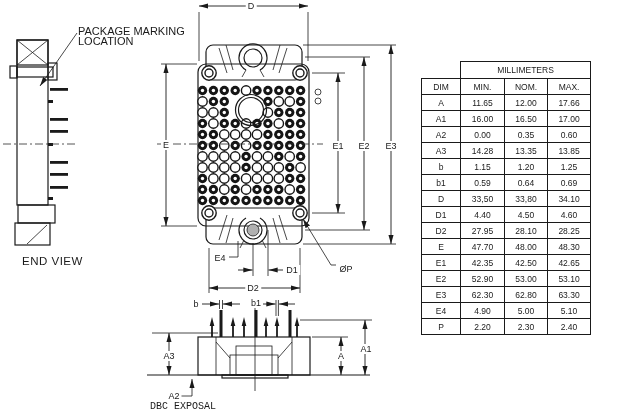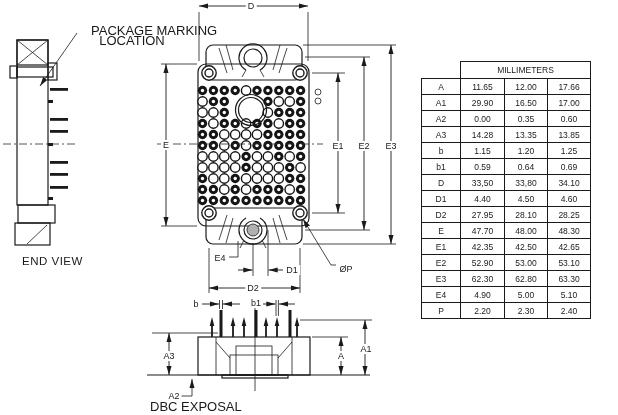--- a/index.html
+++ b/index.html
@@ -2,23 +2,23 @@
 <html><head>
 <meta charset="utf-8">
 <style>
   html,body{margin:0;padding:0;background:#fff;}
   .canvas{position:relative;width:618px;height:415px;background:#fff;overflow:hidden;
           font-family:"Liberation Sans",sans-serif;color:#1a1a1a;}
   .canvas svg{position:absolute;left:0;top:0;}
   .lbl{position:absolute;font-size:9px;line-height:10px;white-space:nowrap;}
   .onln{background:#fff;padding:0 2px;transform:translate(-50%,-50%);}
   .view-lbl{font-size:11.5px;letter-spacing:.5px;}
-  .pm-lbl{left:78px;top:26px;width:82px;text-align:center;font-size:13px;line-height:10px;margin-left:13px;}
+  .pm-lbl{left:78px;top:26px;width:82px;text-align:left;font-size:11px;line-height:10px;}
   .pm-lbl span{display:block;}
-  .dbc-lbl{font-size:13px;}
+  .dbc-lbl{font-size:10px;font-family:Liberation Mono, monospace;}
   table.dims{position:absolute;left:421px;top:61px;border-collapse:collapse;table-layout:fixed;
              width:169px;font-size:8.5px;background:#fff;}
   .dims th,.dims td{border:1px solid #1a1a1a;text-align:center;vertical-align:middle;
                     padding:0;height:15px;font-weight:normal;}
   .dims thead tr.gh th{height:16px;}
   .dims th.blank{border:none;background:transparent;}
   
   .s{stroke:#1a1a1a;fill:none;stroke-width:1.2;}
   .sthin{stroke:#1a1a1a;fill:none;stroke-width:0.8;}
   .dim{stroke:#1a1a1a;fill:none;stroke-width:0.9;}
@@ -407,31 +407,37 @@
         <col style="width:39px">
         <col style="width:44px">
         <col style="width:43px">
         <col style="width:43px">
       </colgroup>
   <thead>
     <tr class="gh">
       <th class="blank"></th>
       <th colspan="3">MILLIMETERS</th>
     </tr>
+    <tr>
+      <th>DIM</th>
+      <th>MIN.</th>
+      <th>NOM.</th>
+      <th>MAX.</th>
+    </tr>
   </thead>
   <tbody id="dim-tbody">
         <tr>
           <td>A</td>
           <td>11.65</td>
           <td>12.00</td>
           <td>17.66</td>
         </tr>
         <tr>
           <td>A1</td>
-          <td>29.90</td>
+          <td>16.00</td>
           <td>16.50</td>
           <td>17.00</td>
         </tr>
         <tr>
           <td>A2</td>
           <td>0.00</td>
           <td>0.35</td>
           <td>0.60</td>
         </tr>
         <tr>

